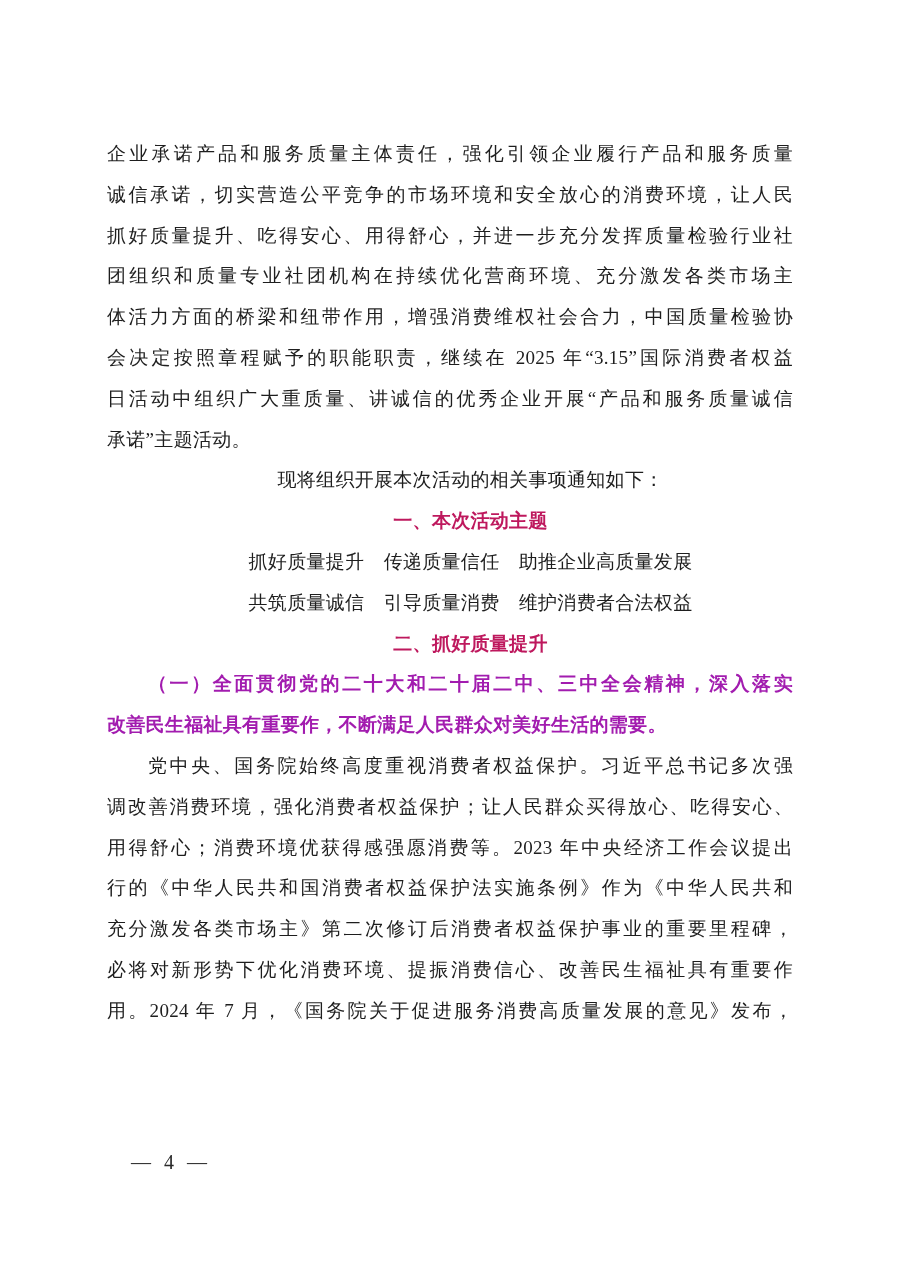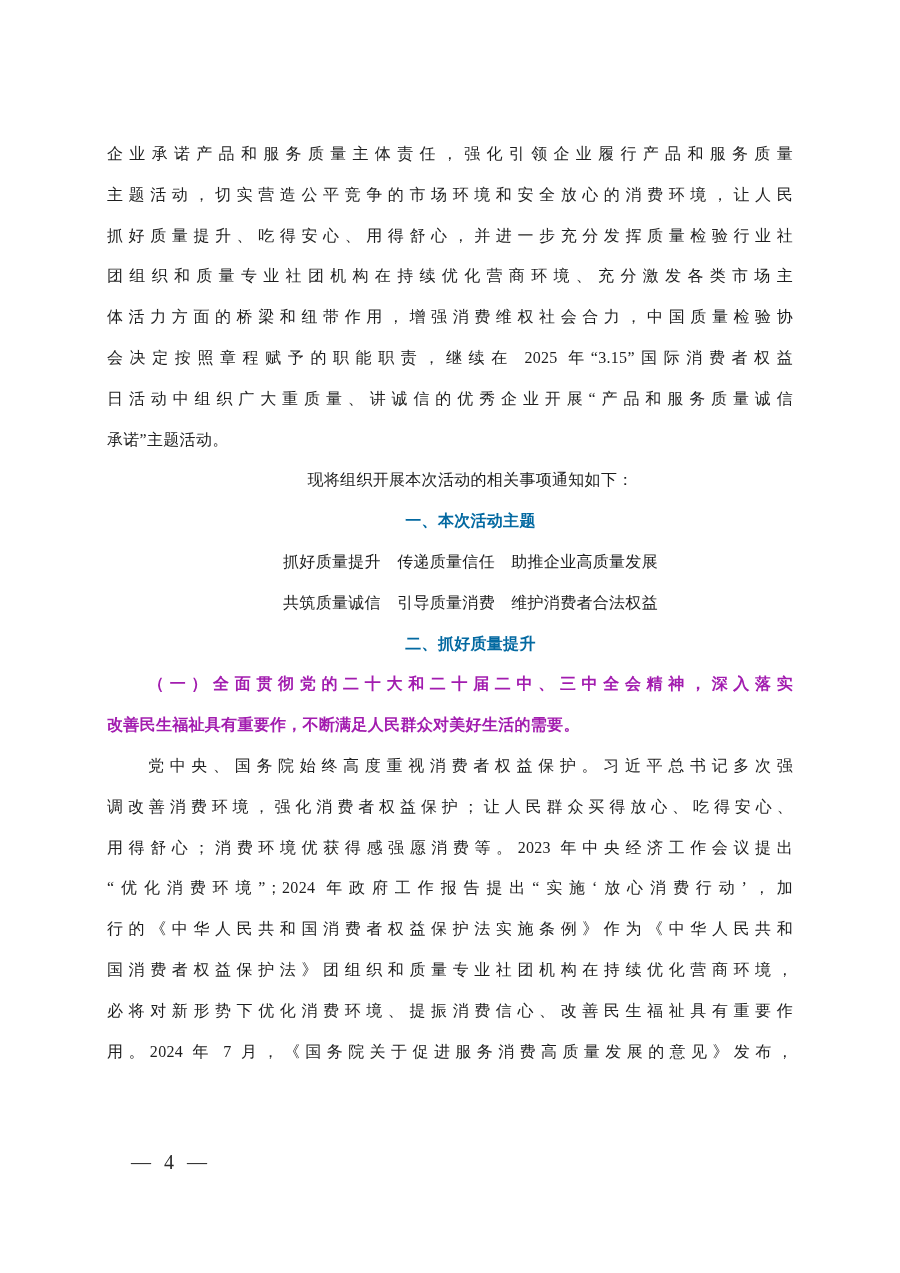--- a/index.html
+++ b/index.html
@@ -16,34 +16,34 @@
     color: #1e1e1e;
     overflow: hidden;
   }
   .content {
     position: absolute;
     left: 107px;
     top: 134px;
     width: 686px;
   }
   .line {
-    font-size: 16px;
+    font-size: 19px;
     line-height: 40.8px;
     height: 40.8px;
     letter-spacing: 0.3px;
     color: #1e1e1e;
     overflow: hidden;
   }
   .body-text, .slogan {
     font-family: "Liberation Serif", "DejaVu Serif", serif;
   }
   .heading {
     font-family: "Liberation Sans", "DejaVu Sans", sans-serif;
     font-weight: 700;
-    color: #0369a1;
+    color: #be185d;
   }
   .emphasis {
     font-family: "Liberation Serif", "DejaVu Serif", serif;
     font-weight: 700;
     color: #a21caf;
   }
   .justify {
     text-align: justify;
     text-align-last: justify;
   }
@@ -61,37 +61,36 @@
     letter-spacing: 4px;
     color: #2a2a2a;
   }
 </style>
 </head>
 <body>
 
 <div class="page">
   <div class="content" id="doc-content">
       <div class="line body-text justify">企业承诺产品和服务质量主体责任，强化引领企业履行产品和服务质量</div>
-      <div class="line body-text justify">主题活动，切实营造公平竞争的市场环境和安全放心的消费环境，让人民</div>
+      <div class="line body-text justify">诚信承诺，切实营造公平竞争的市场环境和安全放心的消费环境，让人民</div>
       <div class="line body-text justify">抓好质量提升、吃得安心、用得舒心，并进一步充分发挥质量检验行业社</div>
       <div class="line body-text justify">团组织和质量专业社团机构在持续优化营商环境、充分激发各类市场主</div>
       <div class="line body-text justify">体活力方面的桥梁和纽带作用，增强消费维权社会合力，中国质量检验协</div>
       <div class="line body-text justify">会决定按照章程赋予的职能职责，继续在 2025 年“3.15”国际消费者权益</div>
       <div class="line body-text justify">日活动中组织广大重质量、讲诚信的优秀企业开展“产品和服务质量诚信</div>
       <div class="line body-text">承诺”主题活动。</div>
       <div class="line body-text indent">现将组织开展本次活动的相关事项通知如下：</div>
       <div class="line heading indent">一、本次活动主题</div>
       <div class="line slogan indent">抓好质量提升　传递质量信任　助推企业高质量发展</div>
       <div class="line slogan indent">共筑质量诚信　引导质量消费　维护消费者合法权益</div>
       <div class="line heading indent">二、抓好质量提升</div>
       <div class="line emphasis justify indent">（一）全面贯彻党的二十大和二十届二中、三中全会精神，深入落实</div>
       <div class="line emphasis">改善民生福祉具有重要作，不断满足人民群众对美好生活的需要。</div>
       <div class="line body-text justify indent">党中央、国务院始终高度重视消费者权益保护。习近平总书记多次强</div>
       <div class="line body-text justify">调改善消费环境，强化消费者权益保护；让人民群众买得放心、吃得安心、</div>
       <div class="line body-text justify">用得舒心；消费环境优获得感强愿消费等。2023 年中央经济工作会议提出</div>
-      <div class="line body-text justify">“优化消费环境”；2024 年政府工作报告提出“实施‘放心消费行动’，加</div>
       <div class="line body-text justify">行的《中华人民共和国消费者权益保护法实施条例》作为《中华人民共和</div>
-      <div class="line body-text justify">国消费者权益保护法》团组织和质量专业社团机构在持续优化营商环境，</div>
+      <div class="line body-text justify">充分激发各类市场主》第二次修订后消费者权益保护事业的重要里程碑，</div>
       <div class="line body-text justify">必将对新形势下优化消费环境、提振消费信心、改善民生福祉具有重要作</div>
       <div class="line body-text justify">用。2024 年 7 月，《国务院关于促进服务消费高质量发展的意见》发布，</div>
     </div>
   <div class="page-number">— 4 —</div>
 </div>
 
 </body></html>

